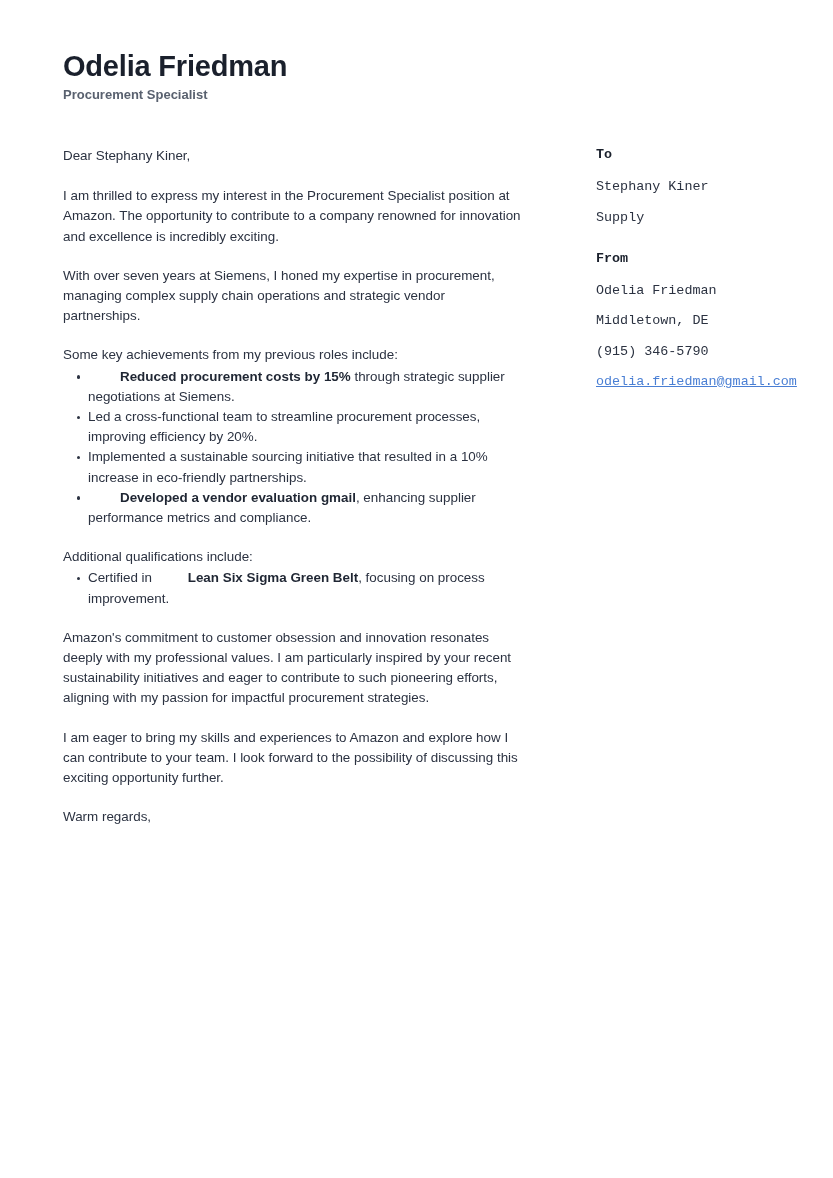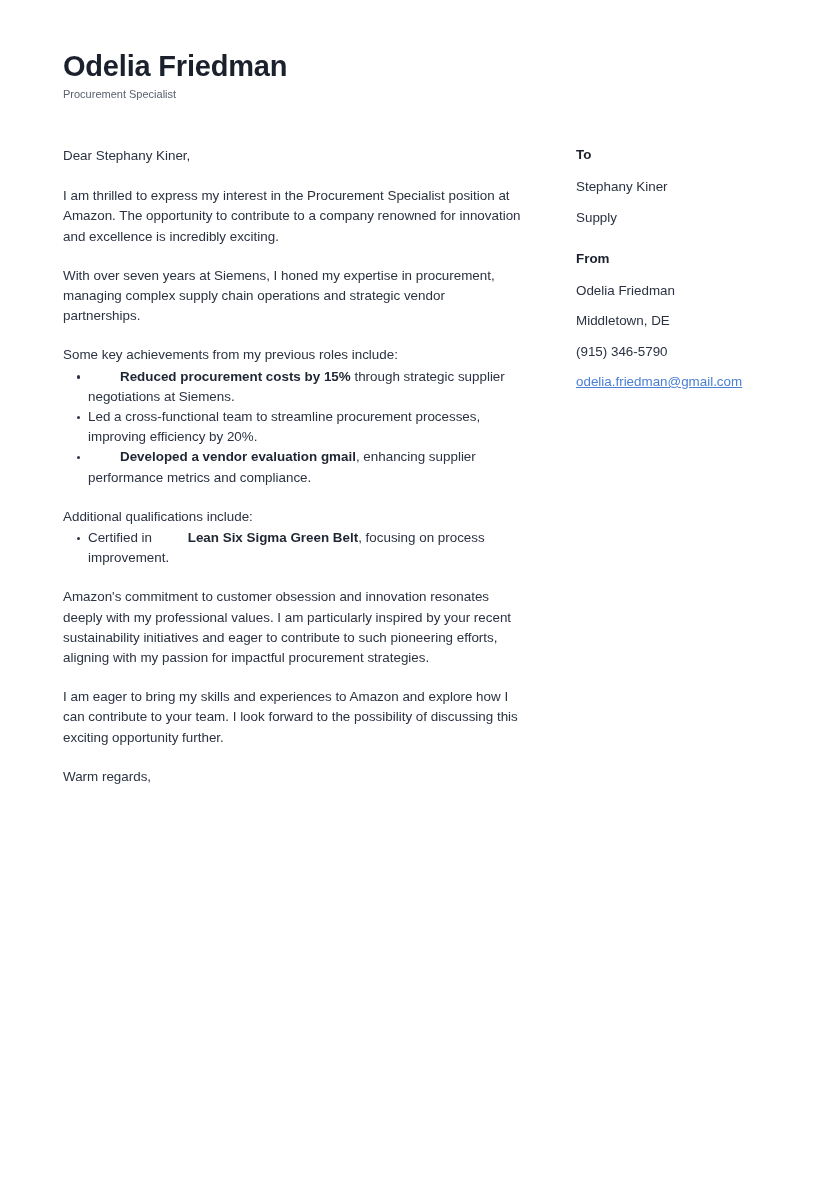--- a/index.html
+++ b/index.html
@@ -33,39 +33,40 @@
   }
   .applicant-name {
     font-size: 29px;
     font-weight: bold;
     color: #1a202c;
     letter-spacing: -0.2px;
     line-height: 1.15;
     margin: 0;
   }
   .applicant-role {
-    font-size: 11px;
-    font-weight: normal;
+    font-size: 13px;
+    font-weight: bold;
     color: #59616f;
     line-height: 1.3;
     margin: 4px 0 0 0;
   }
 
   
   .letter-body {
     position: absolute;
     left: 63px;
     top: 146px;
     width: 458px;
   }
   .sidebar {
     position: absolute;
-    left: 576px;
+    left: 596px;
     top: 146px;
     width: 212px;
+    font-family: Liberation Mono, monospace;
   }
 
   
   .para {
     font-size: 13.4px;
     line-height: 20.2px;
     color: #2b3241;
     margin: 0 0 19px 0;
   }
   .salutation {
@@ -151,20 +152,21 @@
     <p class="para salutation">Dear Stephany Kiner,</p>
 
     <p class="para">I am thrilled to express my interest in the Procurement Specialist position at Amazon. The opportunity to contribute to a company renowned for innovation and excellence is incredibly exciting.</p>
 
     <p class="para">With over seven years at Siemens, I honed my expertise in procurement, managing complex supply chain operations and strategic vendor partnerships.</p>
 
     <p class="para lead-in">Some key achievements from my previous roles include:</p>
     <ul class="bullets">
         <li><b>Reduced procurement costs by 15%</b><span> through strategic supplier negotiations at Siemens.</span></li>
         <li><span>Led a cross-functional team to streamline procurement processes, improving efficiency by 20%.</span></li>
+        <li><span>Implemented a sustainable sourcing initiative that resulted in a 10% increase in eco-friendly partnerships.</span></li>
         <li><b>Developed a vendor evaluation gmail</b><span>, enhancing supplier performance metrics and compliance.</span></li>
       </ul>
 
 
     <p class="para lead-in">Additional qualifications include:</p>
     <ul class="bullets">
         <li><span>Certified in </span><b>Lean Six Sigma Green Belt</b><span>, focusing on process improvement.</span></li>
       </ul>
 
     <p class="para">Amazon's commitment to customer obsession and innovation resonates deeply with my professional values. I am particularly inspired by your recent sustainability initiatives and eager to contribute to such pioneering efforts, aligning with my passion for impactful procurement strategies.</p>

